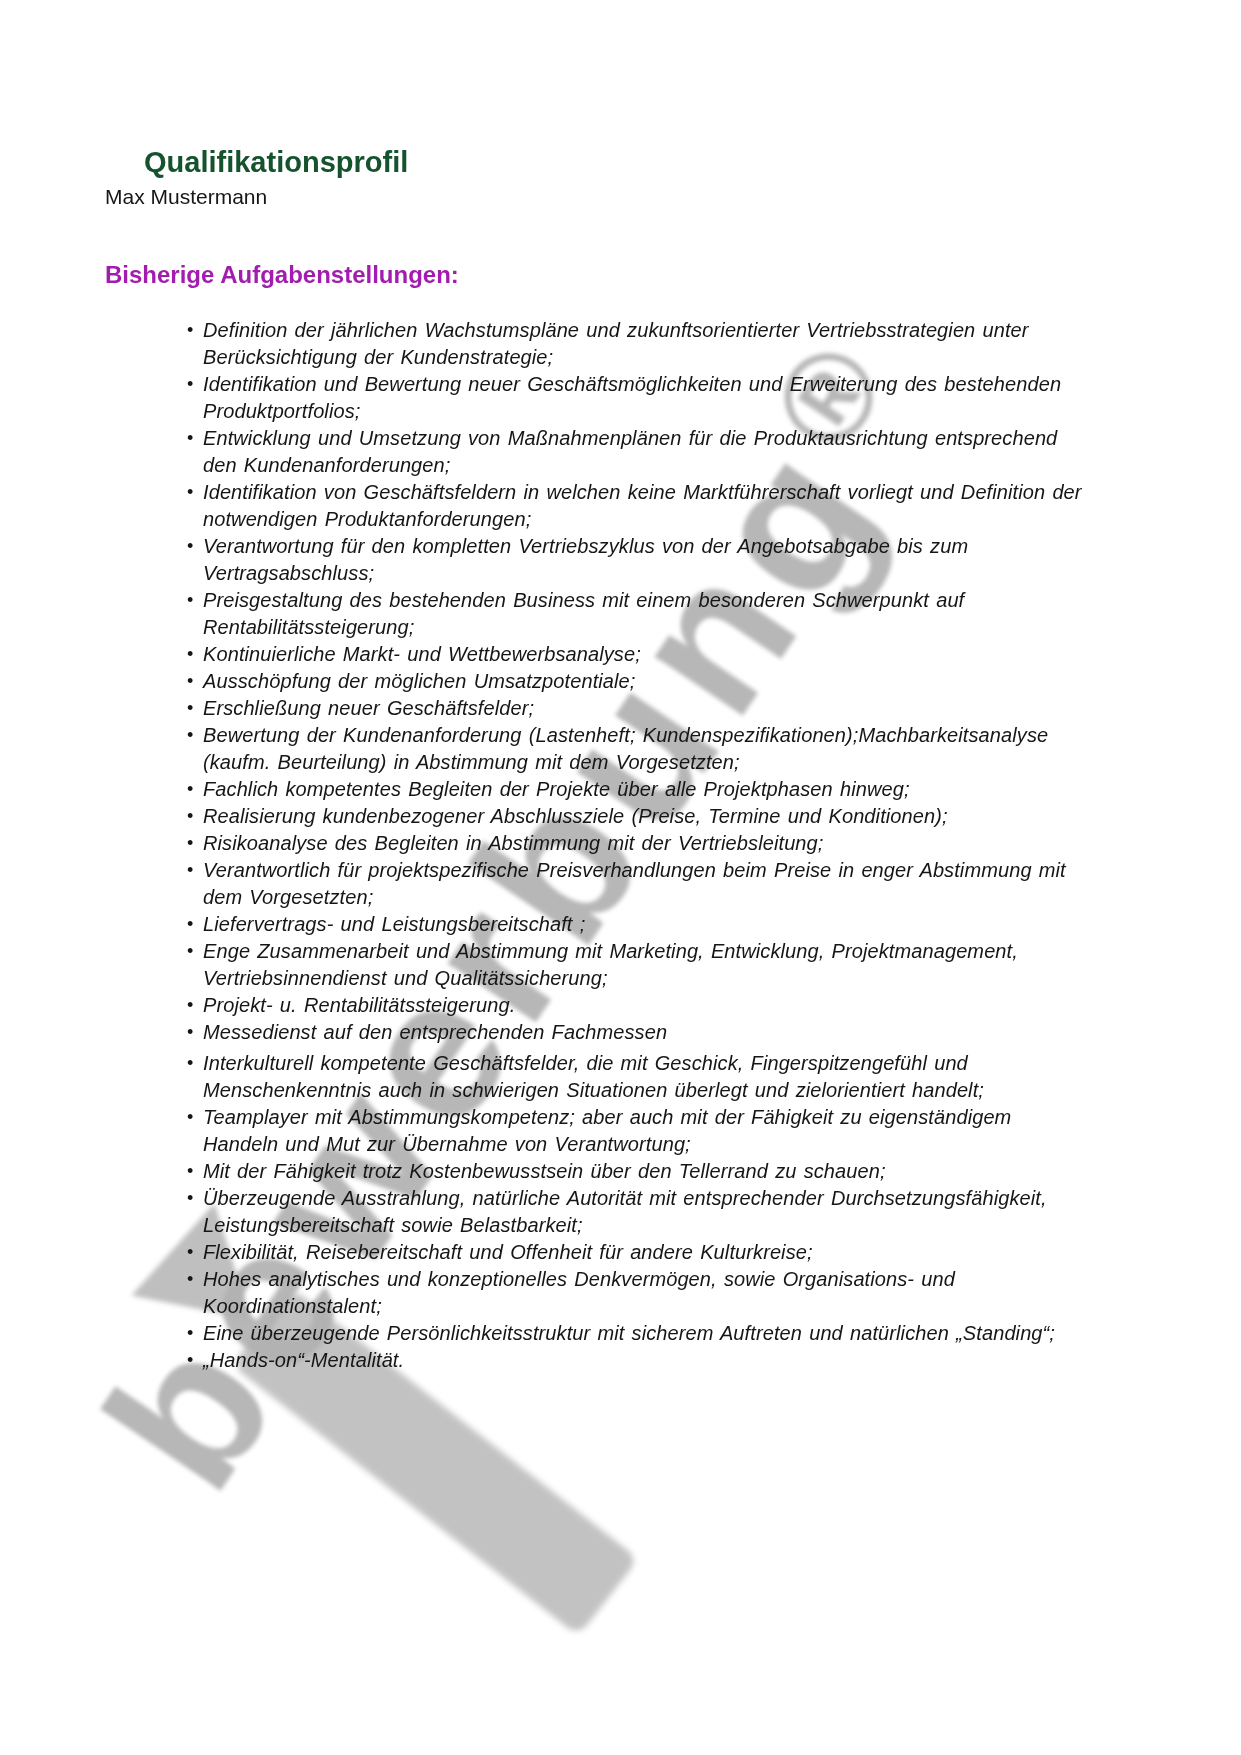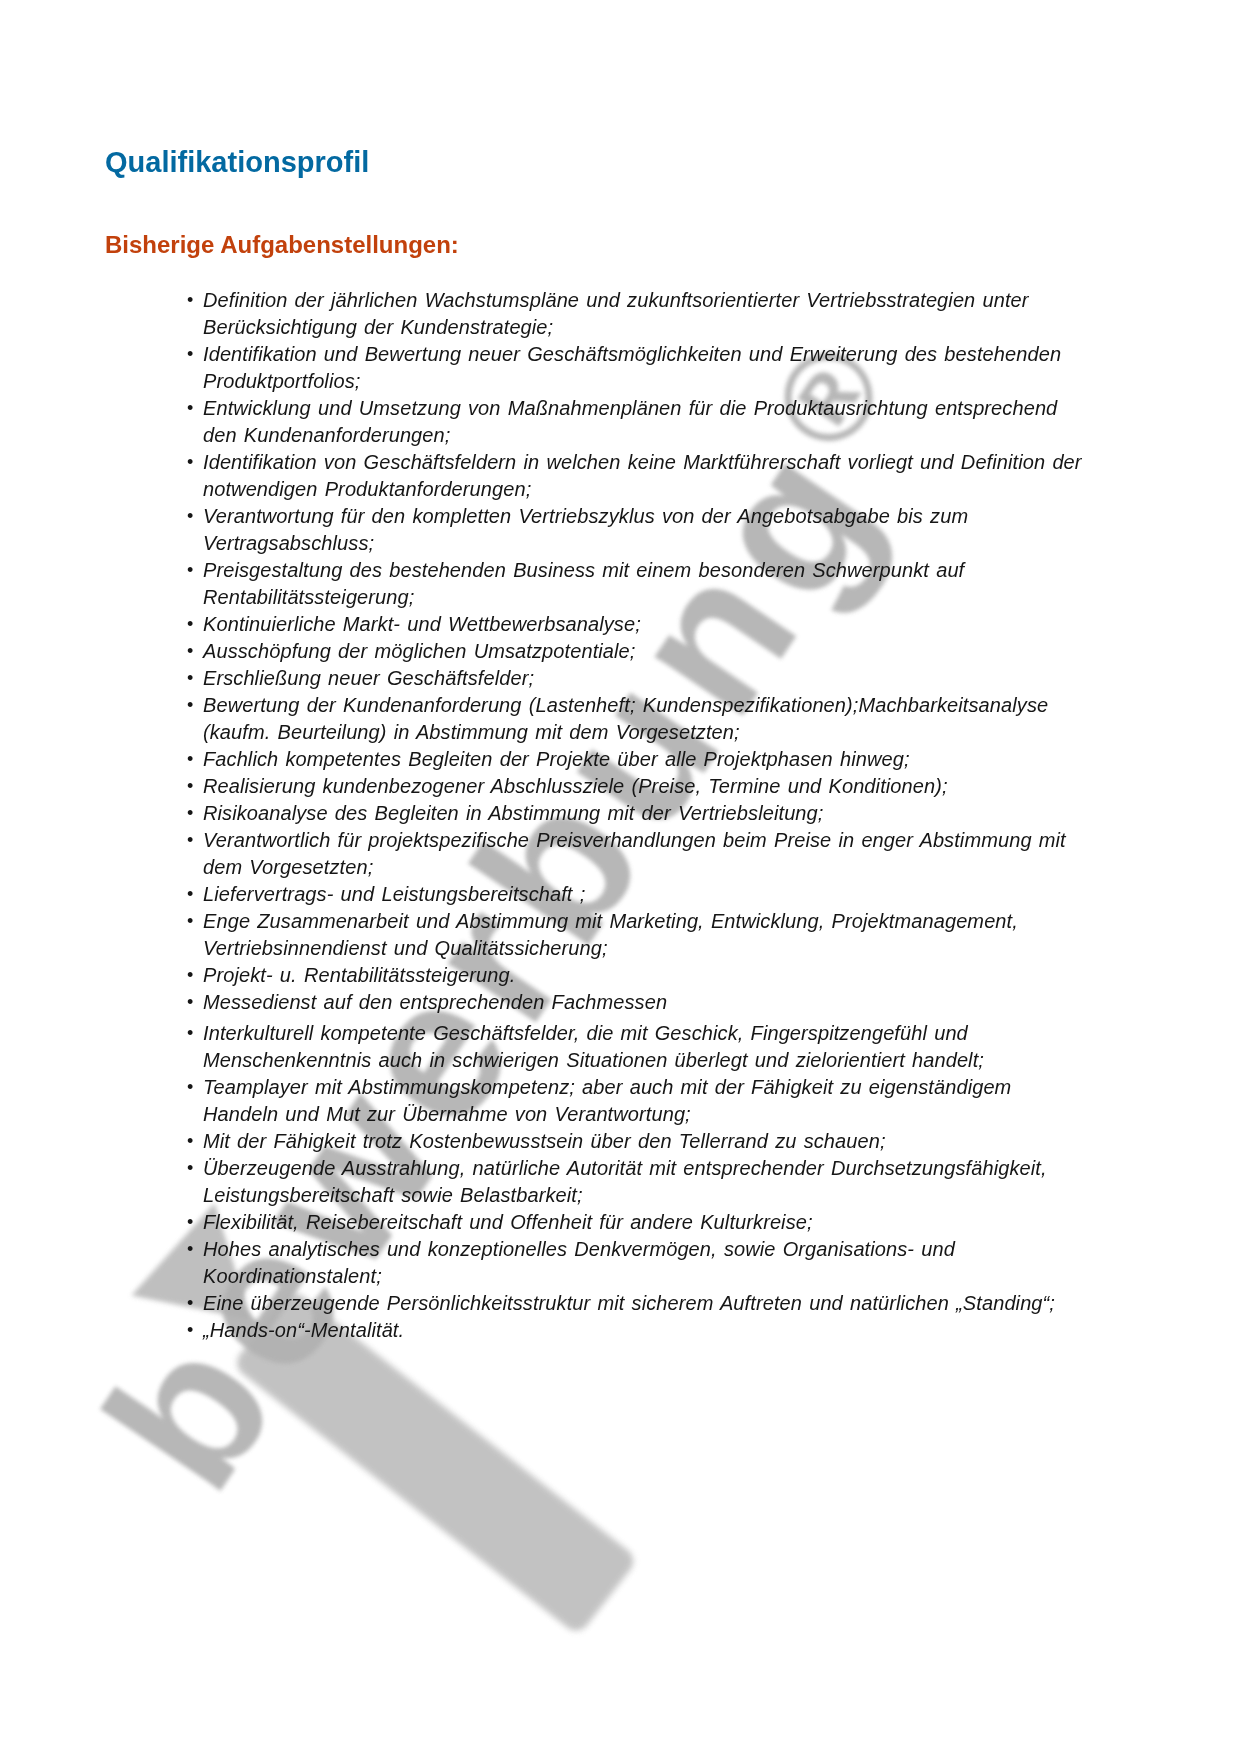--- a/index.html
+++ b/index.html
@@ -69,33 +69,34 @@
   .content {
     position:relative;
     z-index:1;
     padding:146px 105px 0 105px;
   }
 
   h1 {
     font-size:29px;
     font-weight:700;
     line-height:33px;
-    color:#0369a1;
+    color:#14532d;
+    margin-left:39px;
   }
   .subtitle {
     margin-top:6px;
     font-size:21px;
     line-height:24px;
   }
 
   h2 {
     font-size:24px;
     font-weight:700;
     line-height:28px;
-    color:#c2410c;
+    color:#a21caf;
   }
   .section-tasks h2 { margin-top:52px; }
   .section-traits h2 { margin-top:45px; }
 
   ul.bullets {
     list-style:none;
     margin-left:82px;
     width:905px;
     font-size:20px;
     line-height:27px;
@@ -120,20 +121,21 @@
 
   <div class="wm-dart"></div>
   <div class="wm-stroke"></div>
   <div class="watermark" aria-hidden="true" style="color: rgb(177, 177, 177);">
     <span class="wm-text">bewerbung</span><span class="wm-reg">®</span>
   </div>
 
   <div class="content">
 
     <h1>Qualifikationsprofil</h1>
+    <div class="subtitle">Max Mustermann</div>
 
     <section class="section-tasks">
       <h2>Bisherige Aufgabenstellungen:</h2>
       <ul class="bullets">
 
           <li class="bullet-item">
             <span class="dot">•</span>
             <span class="txt">Definition der jährlichen Wachstumspläne und zukunftsorientierter Vertriebsstrategien unter Berücksichtigung der Kundenstrategie;</span>
           </li>
 

